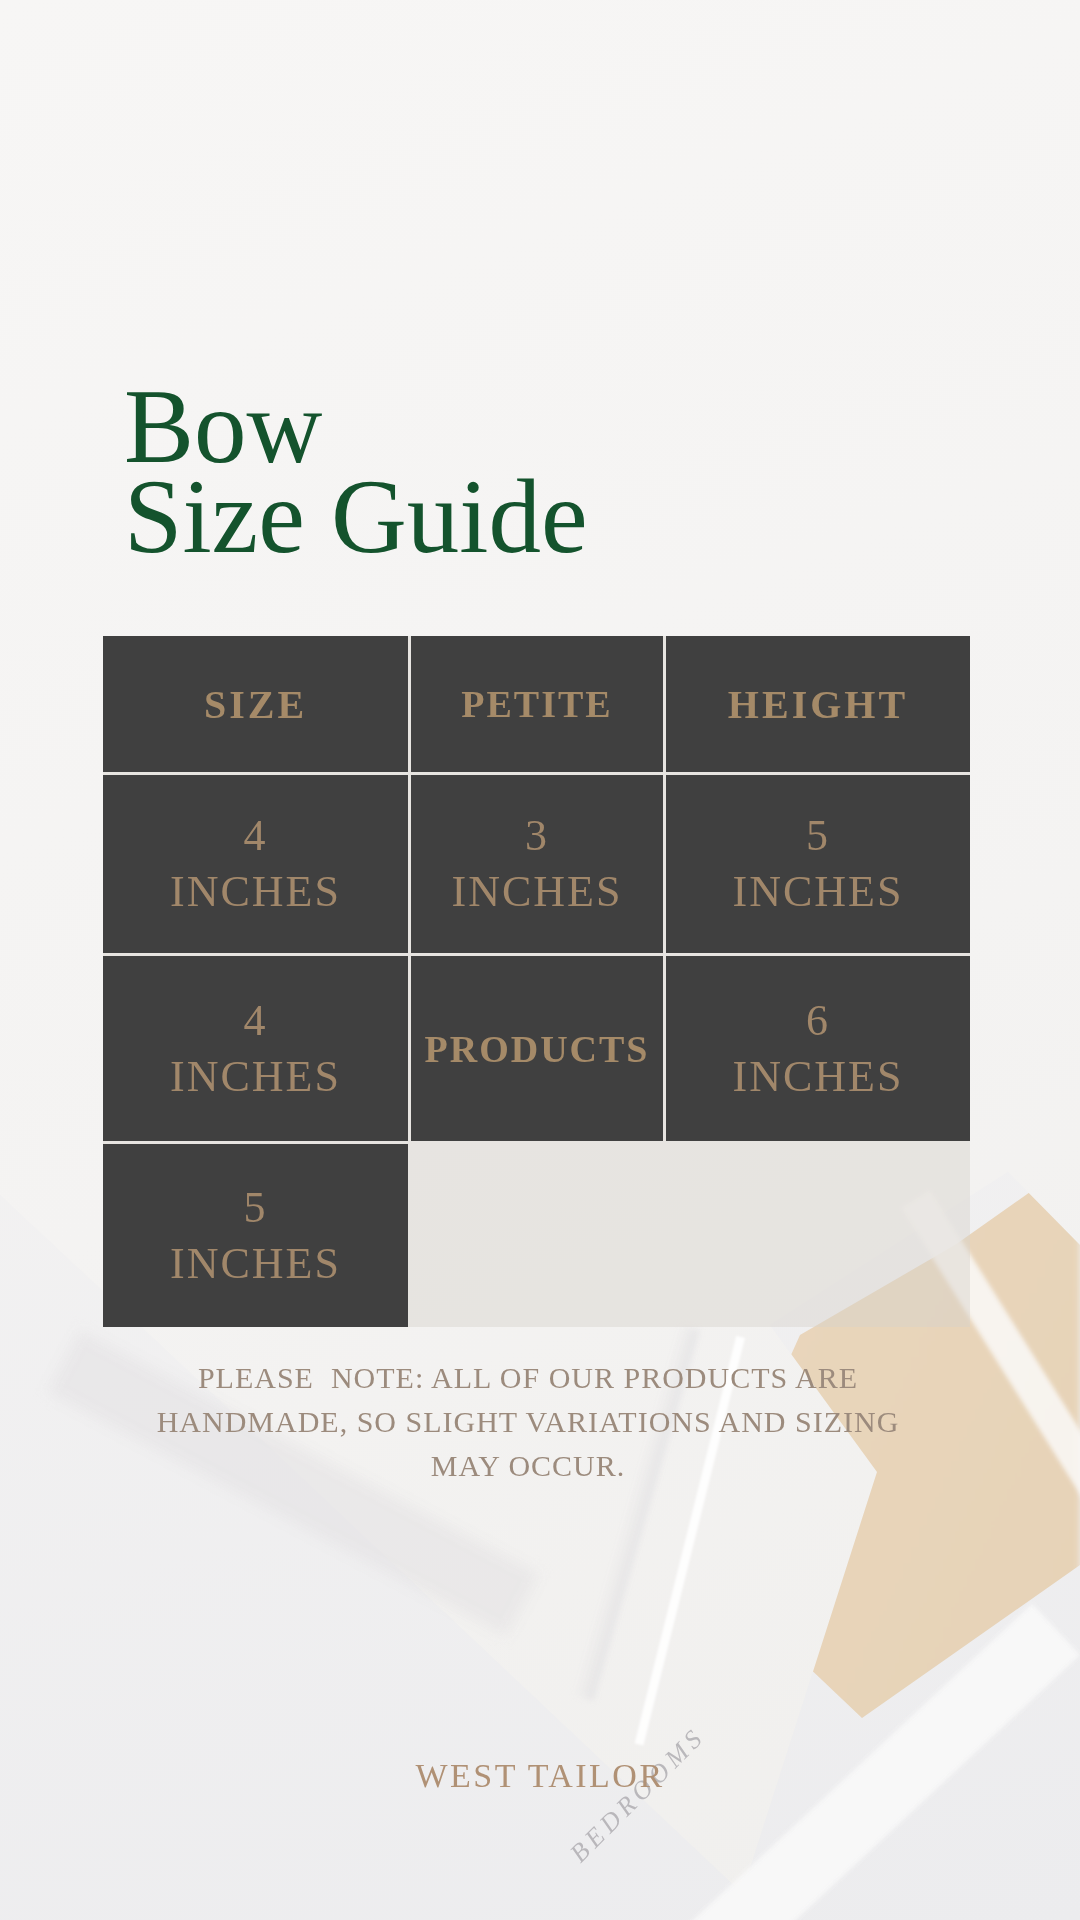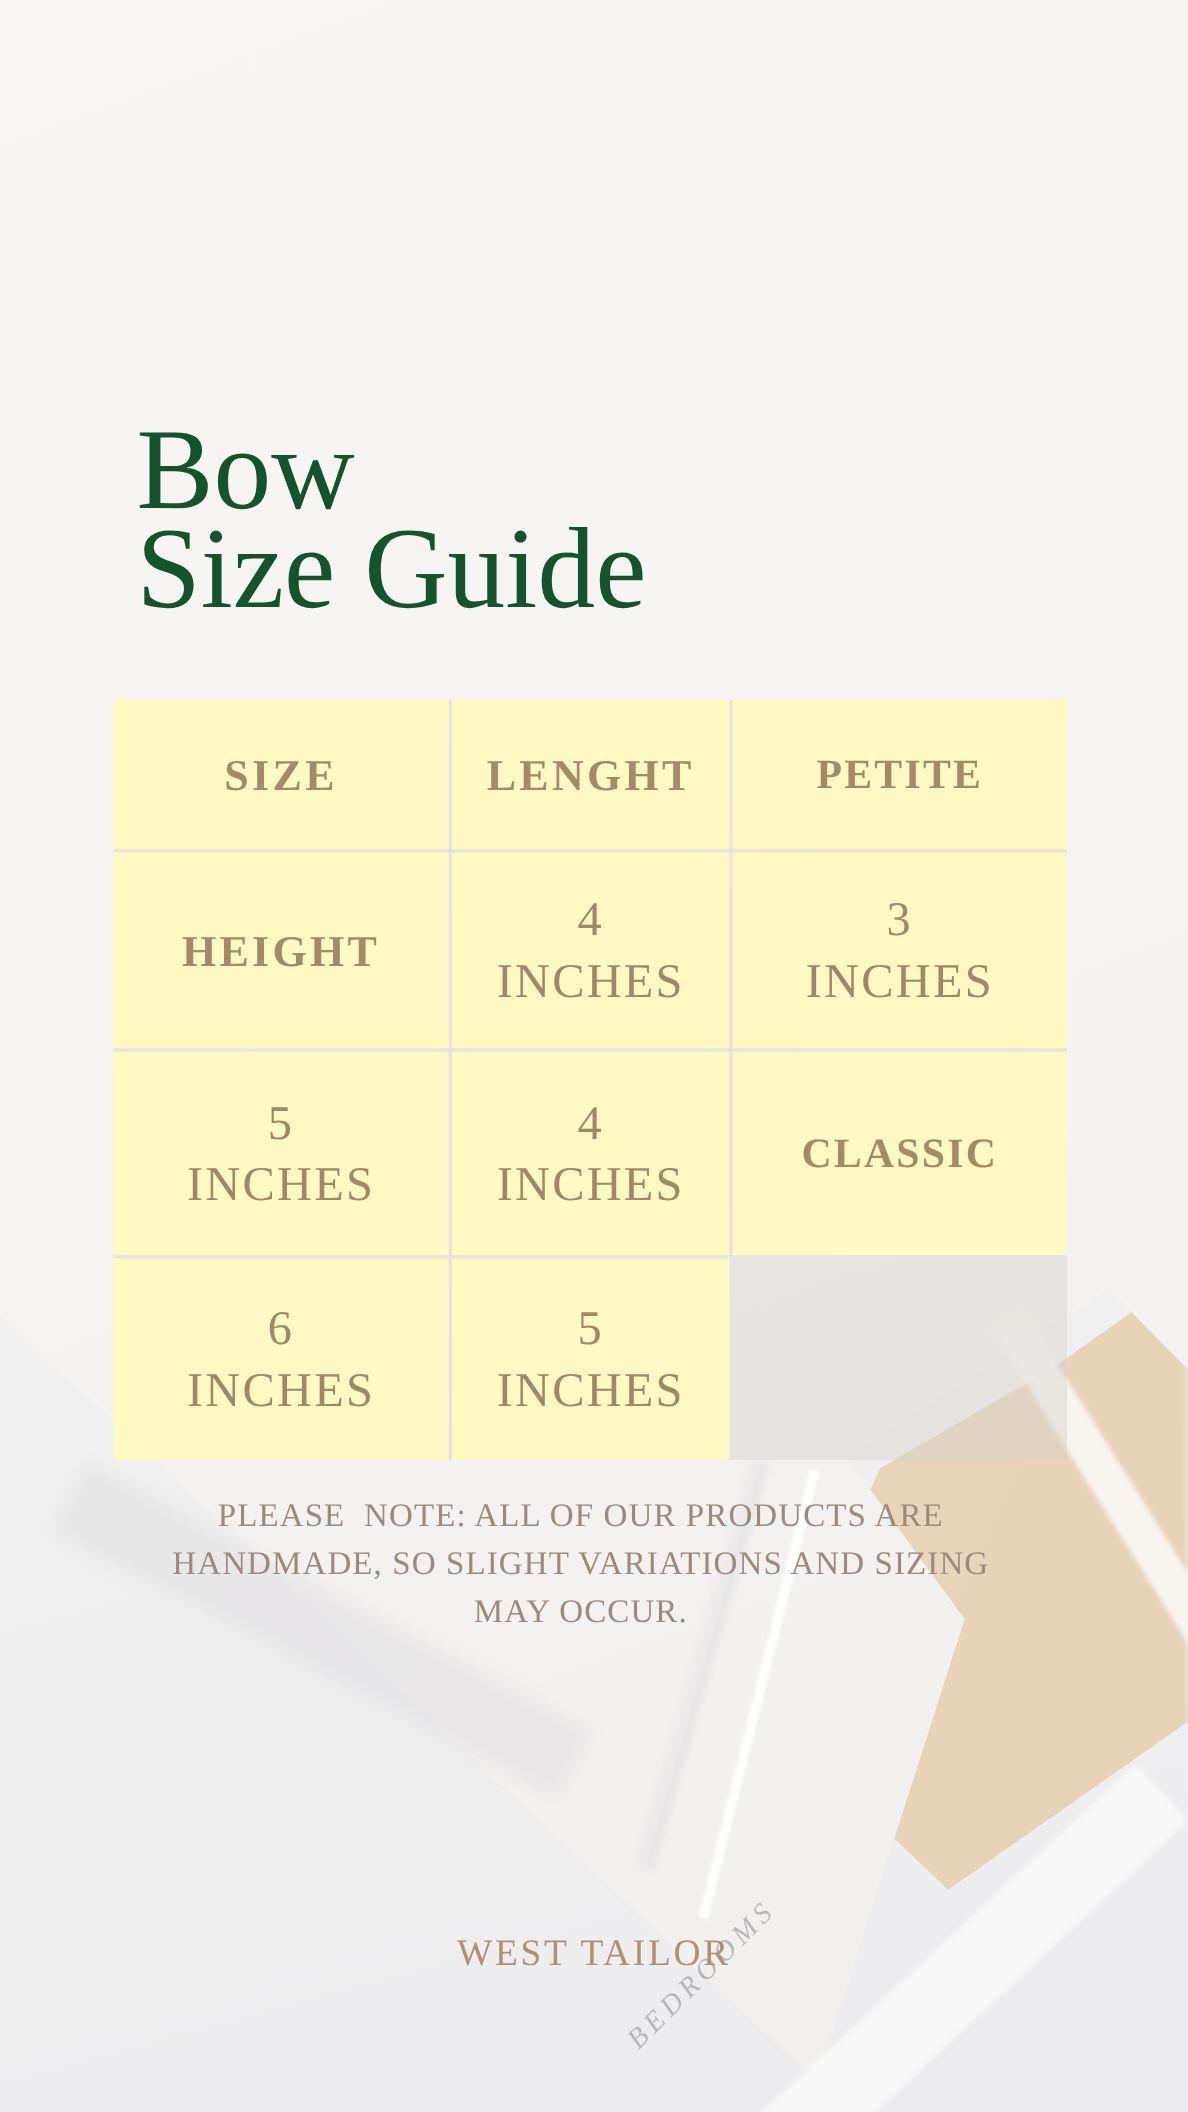--- a/index.html
+++ b/index.html
@@ -57,21 +57,21 @@
     font-style:italic;font-size:26px;letter-spacing:5px;
     color:#b4b2b6;opacity:.9;}
 
   
   .title{left:124px;top:382px;font-size:105px;line-height:90px;
     color:#14532d;white-space:pre-line;}
   .size-table{left:103px;top:636px;width:867px;
     display:grid;grid-template-columns:305px 252px 304px;
     grid-template-rows:136px 178px 185px 183px;gap:3px;
     background:rgba(214,210,204,.45);}
-  .cell{background:#fef9c3;display:flex;flex-direction:column;
+  .cell{background:#404040;display:flex;flex-direction:column;
     align-items:center;justify-content:center;text-align:center;}
   .th{font-weight:bold;font-size:40px;letter-spacing:3px;color:#a58a68;}
   .rowlabel{font-weight:bold;font-size:38px;letter-spacing:2px;color:#a58a68;}
   .val{font-size:44px;letter-spacing:2px;color:#a1876a;line-height:56px;}
   .note{left:0;top:1356px;width:1080px;text-align:center;
     transform:translateX(-12px);
     font-size:30px;line-height:44px;letter-spacing:1px;color:#9c8b7d;}
   .note-line{white-space:pre;}
   .footer{left:0;top:1757px;width:1080px;text-align:center;
     font-size:34px;letter-spacing:2.5px;color:#b09175;}
@@ -95,23 +95,20 @@
   <div class="abs band-bottom-right"></div>
   <div class="abs bedrooms">BEDROOMS</div>
 
   <div class="abs title"><span>Bow</span><br><span>Size Guide</span></div>
 
   <div class="abs size-table">
     <div class="cell">
         <span class="th">SIZE</span>
       </div>
     <div class="cell">
-        <span class="th">LENGHT</span>
-      </div>
-    <div class="cell">
         <span class="rowlabel">PETITE</span>
       </div>
 
     <div class="cell">
         <span class="th">HEIGHT</span>
       </div>
     <div class="cell">
       <span class="val">4</span>
       <span class="val">INCHES</span>
     </div>
@@ -123,21 +120,21 @@
     <div class="cell">
       <span class="val">5</span>
       <span class="val">INCHES</span>
     </div>
     <div class="cell">
       <span class="val">4</span>
       <span class="val">INCHES</span>
     </div>
 
     <div class="cell">
-        <span class="rowlabel">CLASSIC</span>
+        <span class="rowlabel">PRODUCTS</span>
       </div>
     <div class="cell">
       <span class="val">6</span>
       <span class="val">INCHES</span>
     </div>
     <div class="cell">
       <span class="val">5</span>
       <span class="val">INCHES</span>
     </div>
   </div>

